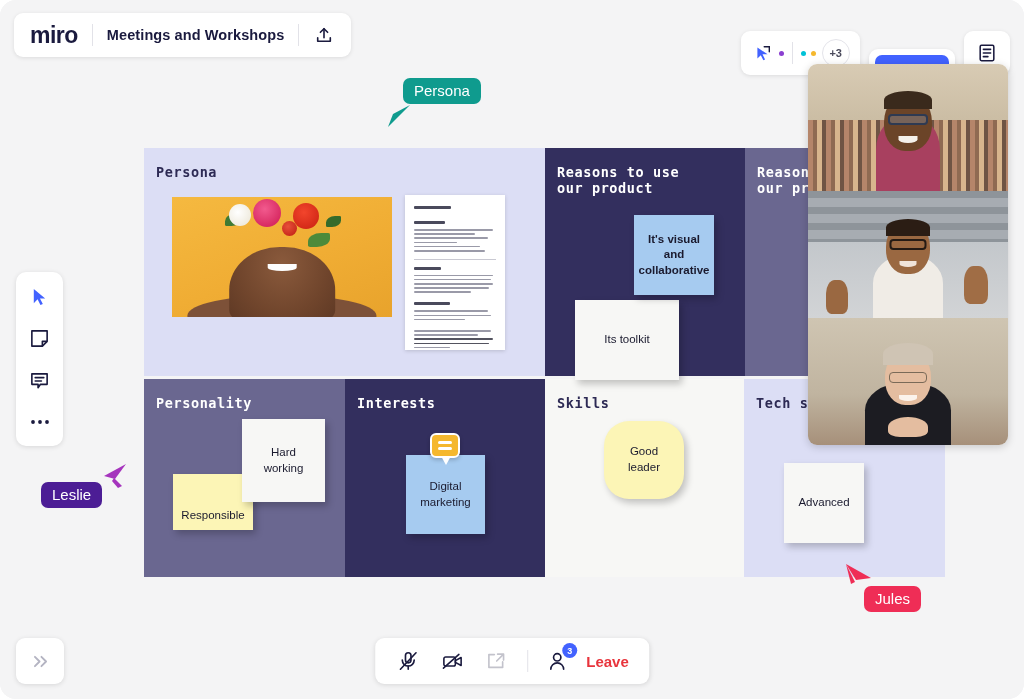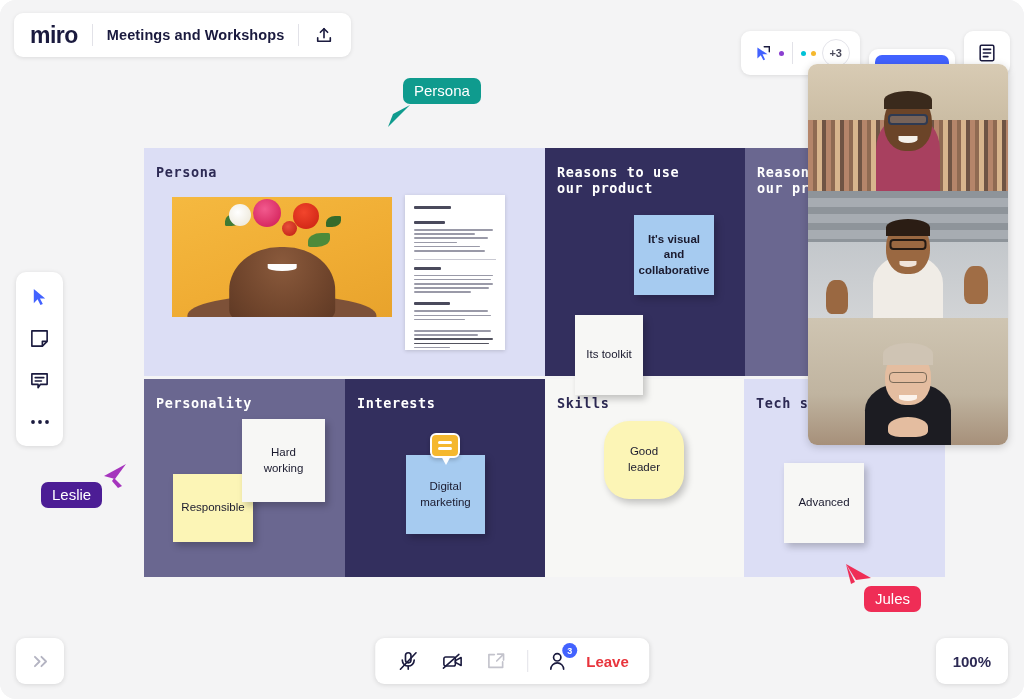--- a/index.html
+++ b/index.html
@@ -395,30 +395,30 @@
       <div class="doc-gap"></div>
       <div class="doc-l" style="width:94%;"></div>
       <div class="doc-l" style="width:78%;"></div>
       <div class="doc-l" style="width:96%;background:#53535f;"></div>
       <div class="doc-l" style="width:92%;background:#53535f;"></div>
       <div class="doc-l" style="width:44%;"></div>
 
     </div>
 
 
-    <div class="sticky white" style="left:575px;top:267px;width:68px;height:80px;margin-top:48px;">
+    <div class="sticky white" style="left:575px;top:252px;width:104px;height:80px;margin-top:48px;">
       <span style="white-space:pre-line;">Its toolkit</span>
     </div>
 
     <div class="sticky blue" style="left:634px;top:215px;width:80px;height:80px;">
       <span style="white-space:pre-line;font-weight:bold;">It's visual and
 collaborative</span>
     </div>
 
-    <div class="sticky yellow" style="left:173px;top:474px;width:80px;height:68px;">
+    <div class="sticky yellow" style="left:173px;top:474px;width:80px;height:56px;align-items:flex-end;">
       <span style="white-space:pre-line;">Responsible</span>
     </div>
 
     <div class="sticky white" style="left:242px;top:419px;width:83px;height:83px;">
       <span style="white-space:pre-line;">Hard working</span>
     </div>
 
     <div class="sticky blue" style="left:406px;top:455px;width:79px;height:79px;">
       <span style="white-space:pre-line;">Digital
 marketing</span>
@@ -630,15 +630,14 @@
     <button id="leave-btn">Leave</button>
   </div>
 
   <div id="expand-panel">
     <svg width="17" height="13" viewBox="0 0 18 14" fill="none" stroke="#b4b4c2" stroke-width="2" stroke-linecap="round" stroke-linejoin="round">
       <path d="M3 2 L8 7 L3 12"></path>
       <path d="M10 2 L15 7 L10 12"></path>
     </svg>
   </div>
 
-  <div id="zoom-level">100%</div>
 
 </div>
 
 </body></html>

